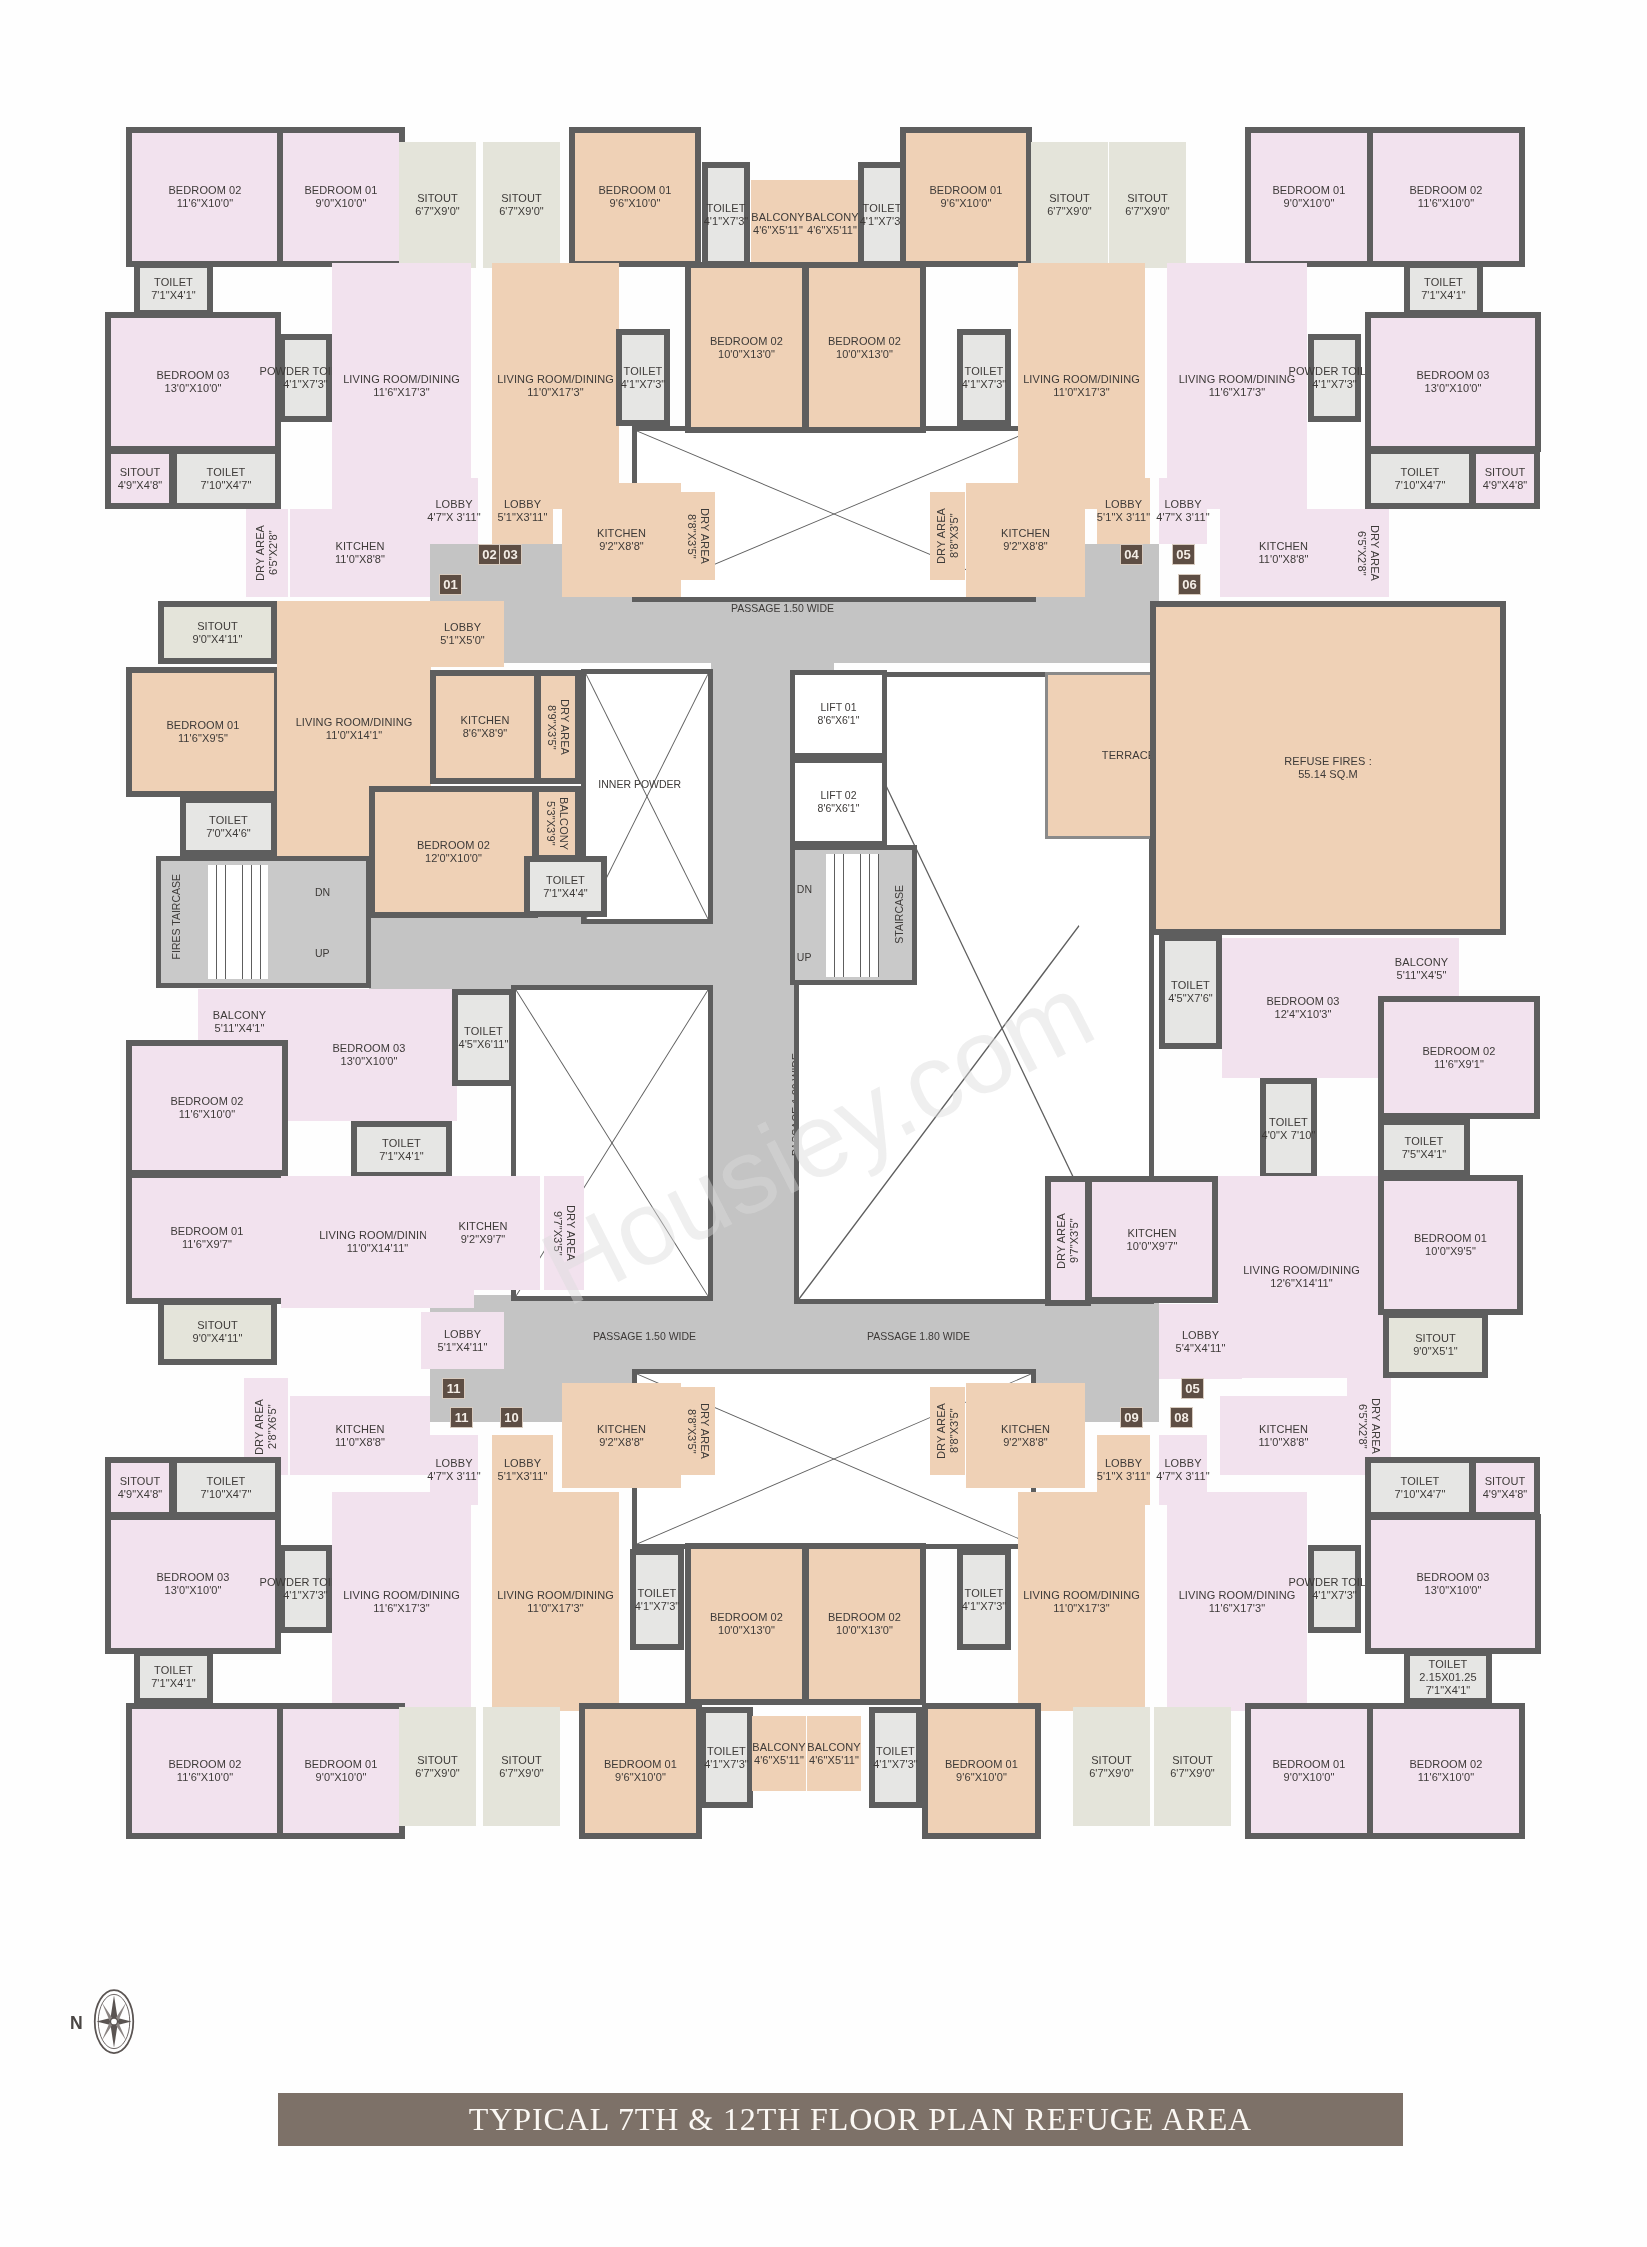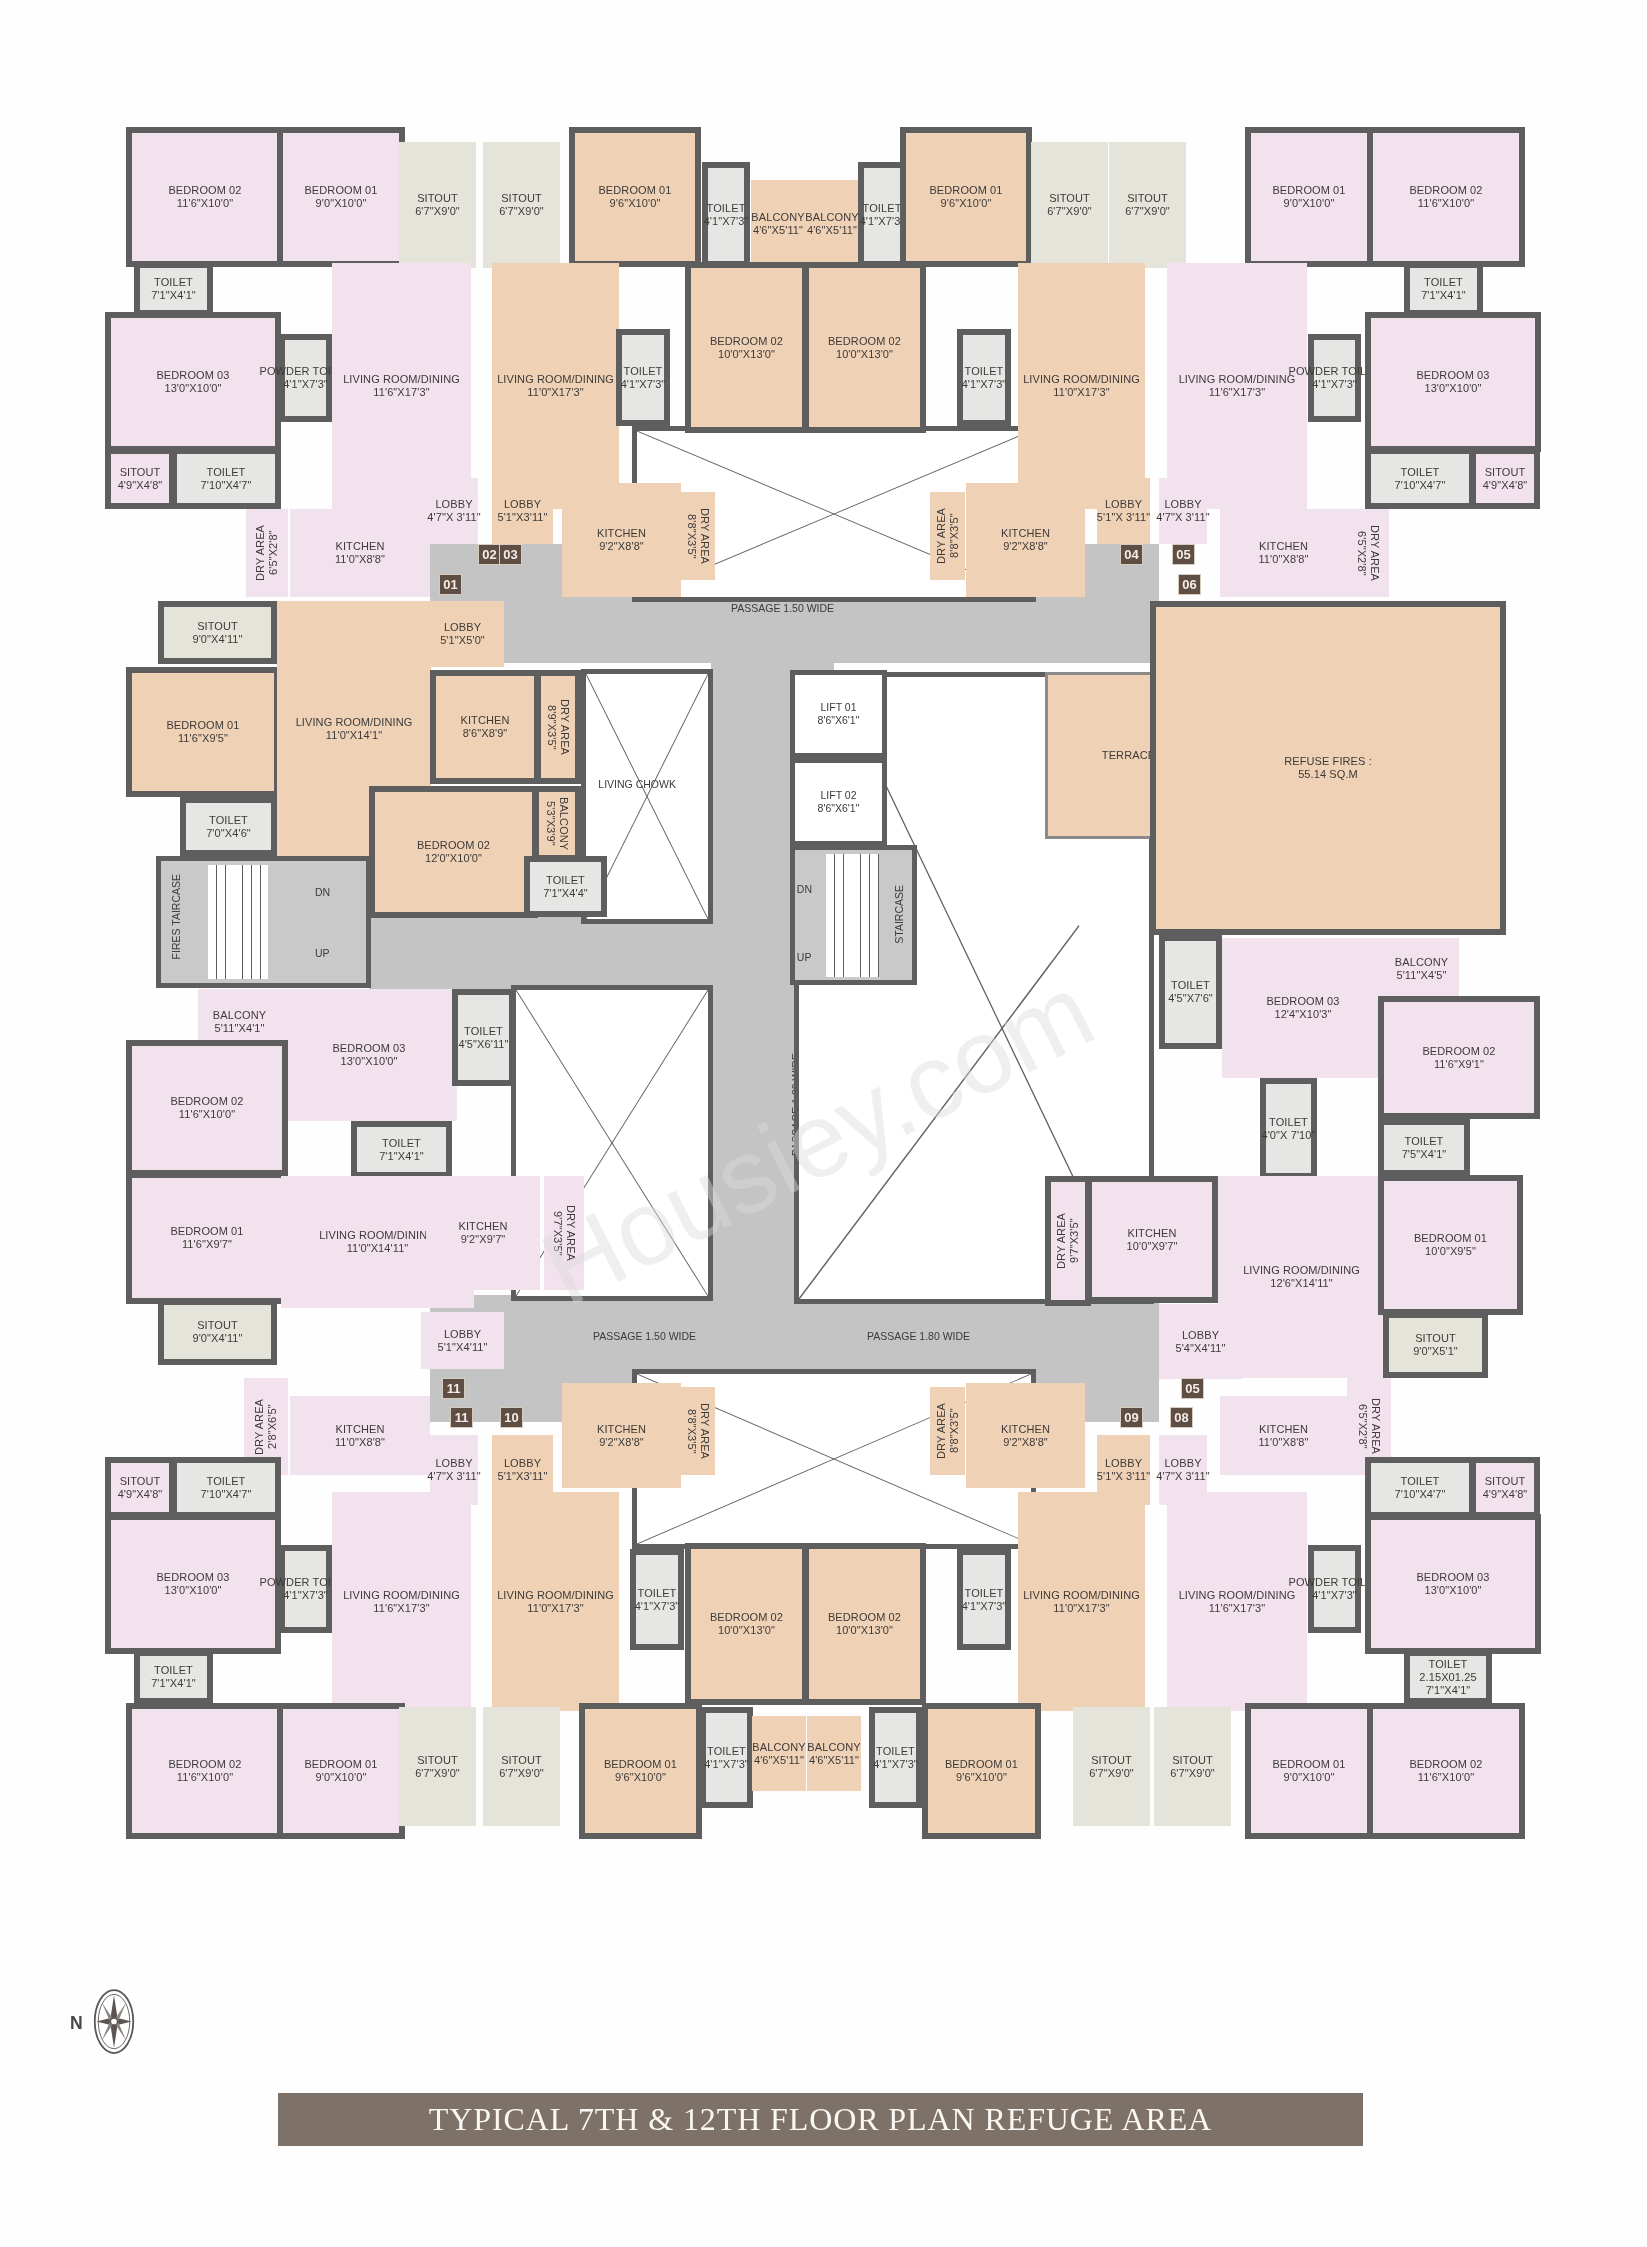--- a/index.html
+++ b/index.html
@@ -21,21 +21,21 @@
   .void svg { position:absolute; left:0; top:0; width:100%; height:100%; }
   .badge { position:absolute; width:23px; height:21px; background:#5e4e44; color:#f4ede6;
            font-size:13px; font-weight:bold; display:flex; align-items:center; justify-content:center;
            border:1.8px solid #d8cbbf; box-sizing:border-box; font-family:"Liberation Sans Narrow","Liberation Sans", sans-serif; }
   .stair { position:absolute; background:#c9c9c9; border:5.3px solid #5e5e5e; box-sizing:border-box; }
   .treads { position:absolute; background:repeating-linear-gradient(90deg,#fff 0 8px,#5e5e5e 8px 8.8px); }
   .lift { position:absolute; background:#fff; border:5.3px solid #5e5e5e; box-sizing:border-box;
           display:flex; flex-direction:column; align-items:center; justify-content:center; font-size:10.5px; line-height:13px; }
   #title-banner { position:absolute; left:278px; top:2093px; width:1085px; height:53px; background:#7d7168;
                   color:#fbf8f4; display:flex; align-items:center; justify-content:center;
-                  font-family:"Liberation Serif", serif; font-size:32px; letter-spacing:0.9px; }
+                  font-family:"Liberation Serif", serif; font-size:32px; letter-spacing:0.9px;padding-left:40px; }
   #compass { position:absolute; left:70px; top:1988px; display:flex; align-items:center; gap:10.5px; }
   #compass .n { font-size:17.6px; font-weight:bold; color:#4a4644; }
   #watermark { position:absolute; left:518px; top:1080px; font-size:105px; color:rgba(220,220,220,0.45);
                transform:rotate(-27deg); font-family:"Liberation Sans", sans-serif; pointer-events:none; white-space:nowrap; }
 </style>
 </head>
 <body>
 
 <div id="plan">
 
@@ -54,21 +54,21 @@
     <svg viewBox="0 0 100 100" preserveAspectRatio="none">
         <line x1="0" y1="0" x2="100" y2="100" stroke="#5e5e5e" stroke-width="0.4"></line>
         <line x1="100" y1="0" x2="0" y2="100" stroke="#5e5e5e" stroke-width="0.4"></line>
       </svg>
   </div>
   <div class="void" style="left:581px;top:669px;width:132px;height:255px;">
     <svg viewBox="0 0 100 100" preserveAspectRatio="none">
         <line x1="0" y1="0" x2="100" y2="100" stroke="#5e5e5e" stroke-width="0.6"></line>
         <line x1="100" y1="0" x2="0" y2="100" stroke="#5e5e5e" stroke-width="0.6"></line>
       </svg>
-    <span class="plab" style="left:12.3px;top:104px;background:transparent;">LIVING CHOWK</span>
+    <span class="plab" style="left:12.3px;top:104px;background:transparent;">INNER POWDER</span>
   </div>
   <div class="void" style="left:511px;top:985px;width:202px;height:316px;">
     <svg viewBox="0 0 100 100" preserveAspectRatio="none">
         <line x1="0" y1="0" x2="100" y2="100" stroke="#5e5e5e" stroke-width="0.4"></line>
         <line x1="100" y1="0" x2="0" y2="100" stroke="#5e5e5e" stroke-width="0.4"></line>
       </svg>
   </div>
   <div class="void" style="left:794px;top:672px;width:360px;height:632px;">
     <svg viewBox="0 0 100 100" preserveAspectRatio="none">
         <line x1="10" y1="0" x2="95" y2="100" stroke="#5e5e5e" stroke-width="0.3"></line>

